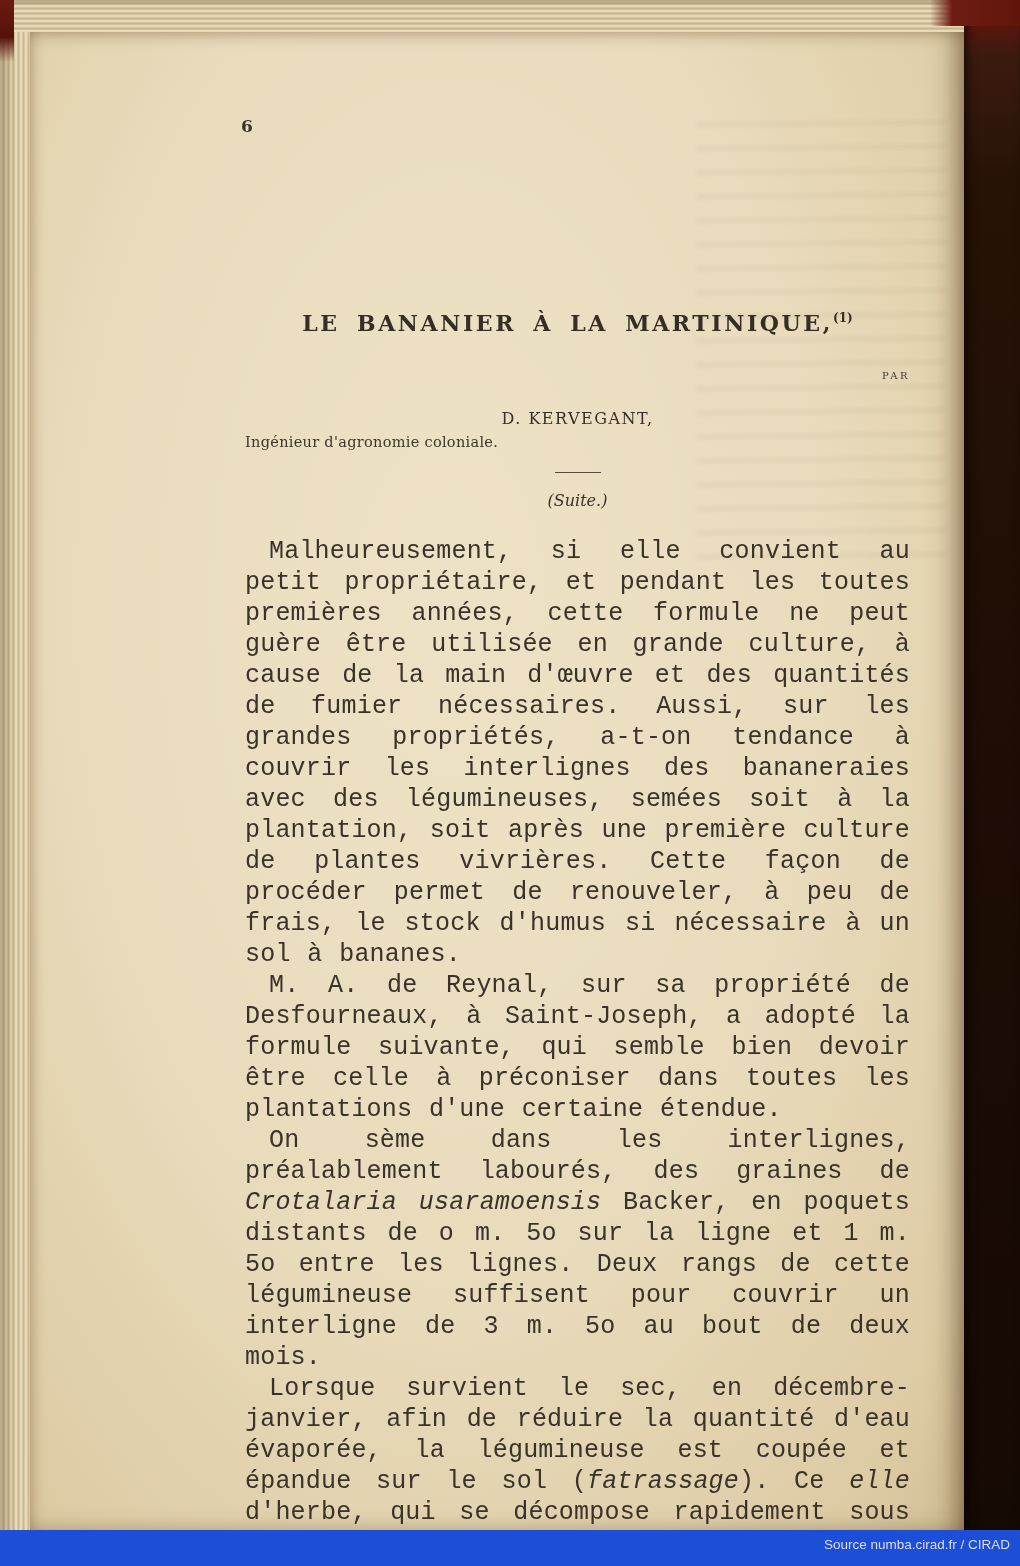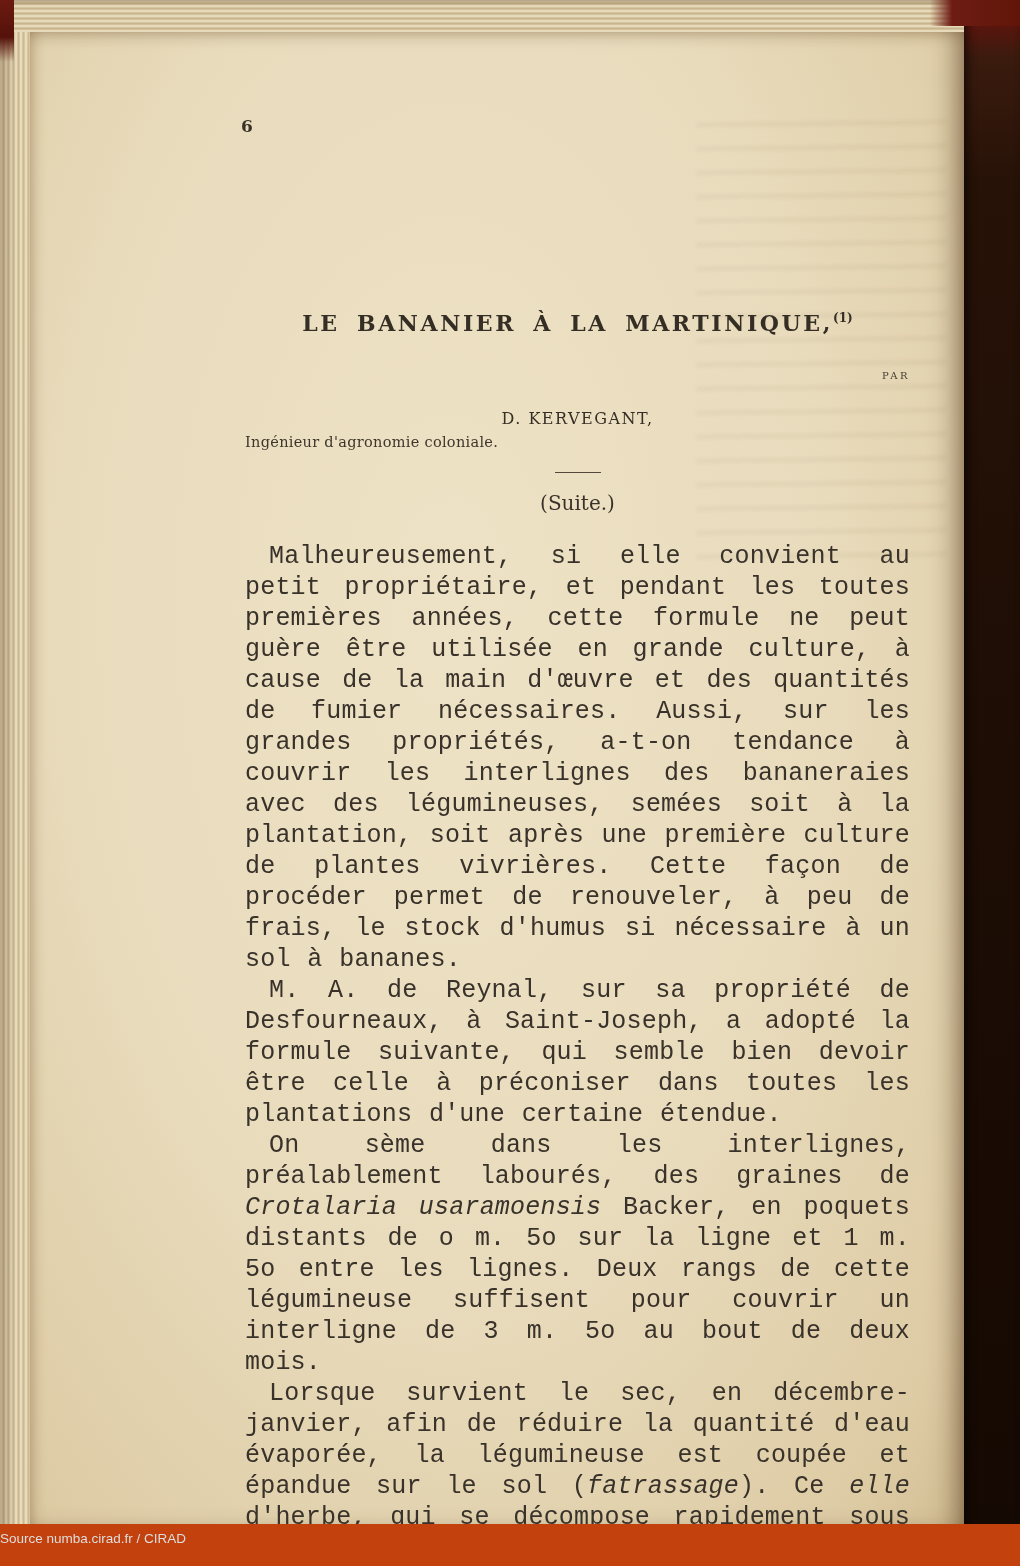--- a/index.html
+++ b/index.html
@@ -87,44 +87,44 @@
   .author-line {
     margin-top: 6px; 
     font-size: 14.5px; letter-spacing: 0.3px; color: #3d362c;
   }
   .rule {
     width: 46px; margin: 22px auto 0;
     border-top: 1.5px solid #55493a;
   }
   .suite {
     margin-top: 18px; text-align: center;
-    font-size: 20px;
+    font-style: italic; font-size: 16px;
   }
 
   .body { margin-top: 26px; }
   .body p {
     font-size: 25px; line-height: 31px;
     text-align: justify; text-indent: 24px;
     word-spacing: 1.5px; letter-spacing: 0.2px; font-family: Liberation Mono, monospace;
   }
   .it { font-style: italic; }
 
   .footnote {
     margin-top: 36px; font-size: 15px; line-height: 24px;
     text-indent: 40px; color: #3d362c;
   }
   .footnote sup { font-size: 10px; vertical-align: 6px; }
 
   
   .source-bar {
-    position: absolute; left: 0; right: 0; bottom: 0; height: 42px;
-    background: #c2410c;
+    position: absolute; left: 0; right: 0; bottom: 0; height: 36px;
+    background: #1d4ed8;
     font-family: "Liberation Sans", sans-serif;
     font-size: 13.5px; color: #dedede;
-    line-height: 30px; padding-right: 10px;
+    line-height: 30px; text-align: right; padding-right: 10px;
     z-index: 5;
   }
 </style>
 </head>
 <body>
 
 <div class="scan">
 
   <div class="top-edge"></div>
   <div class="left-edge"></div>

